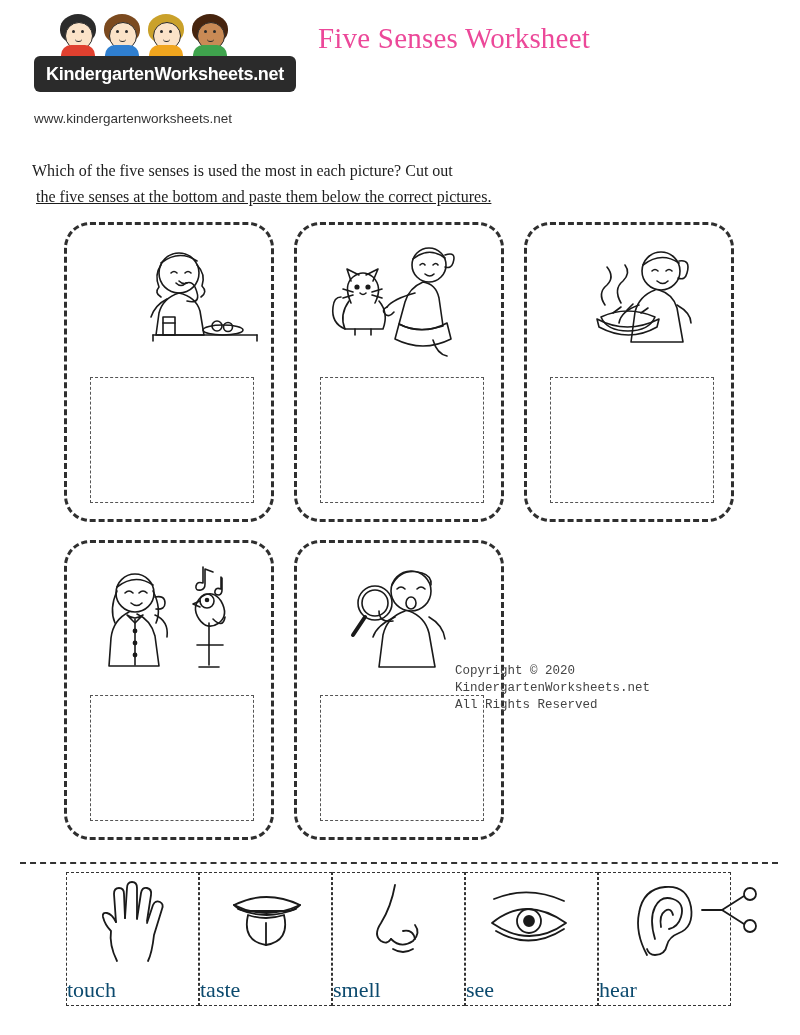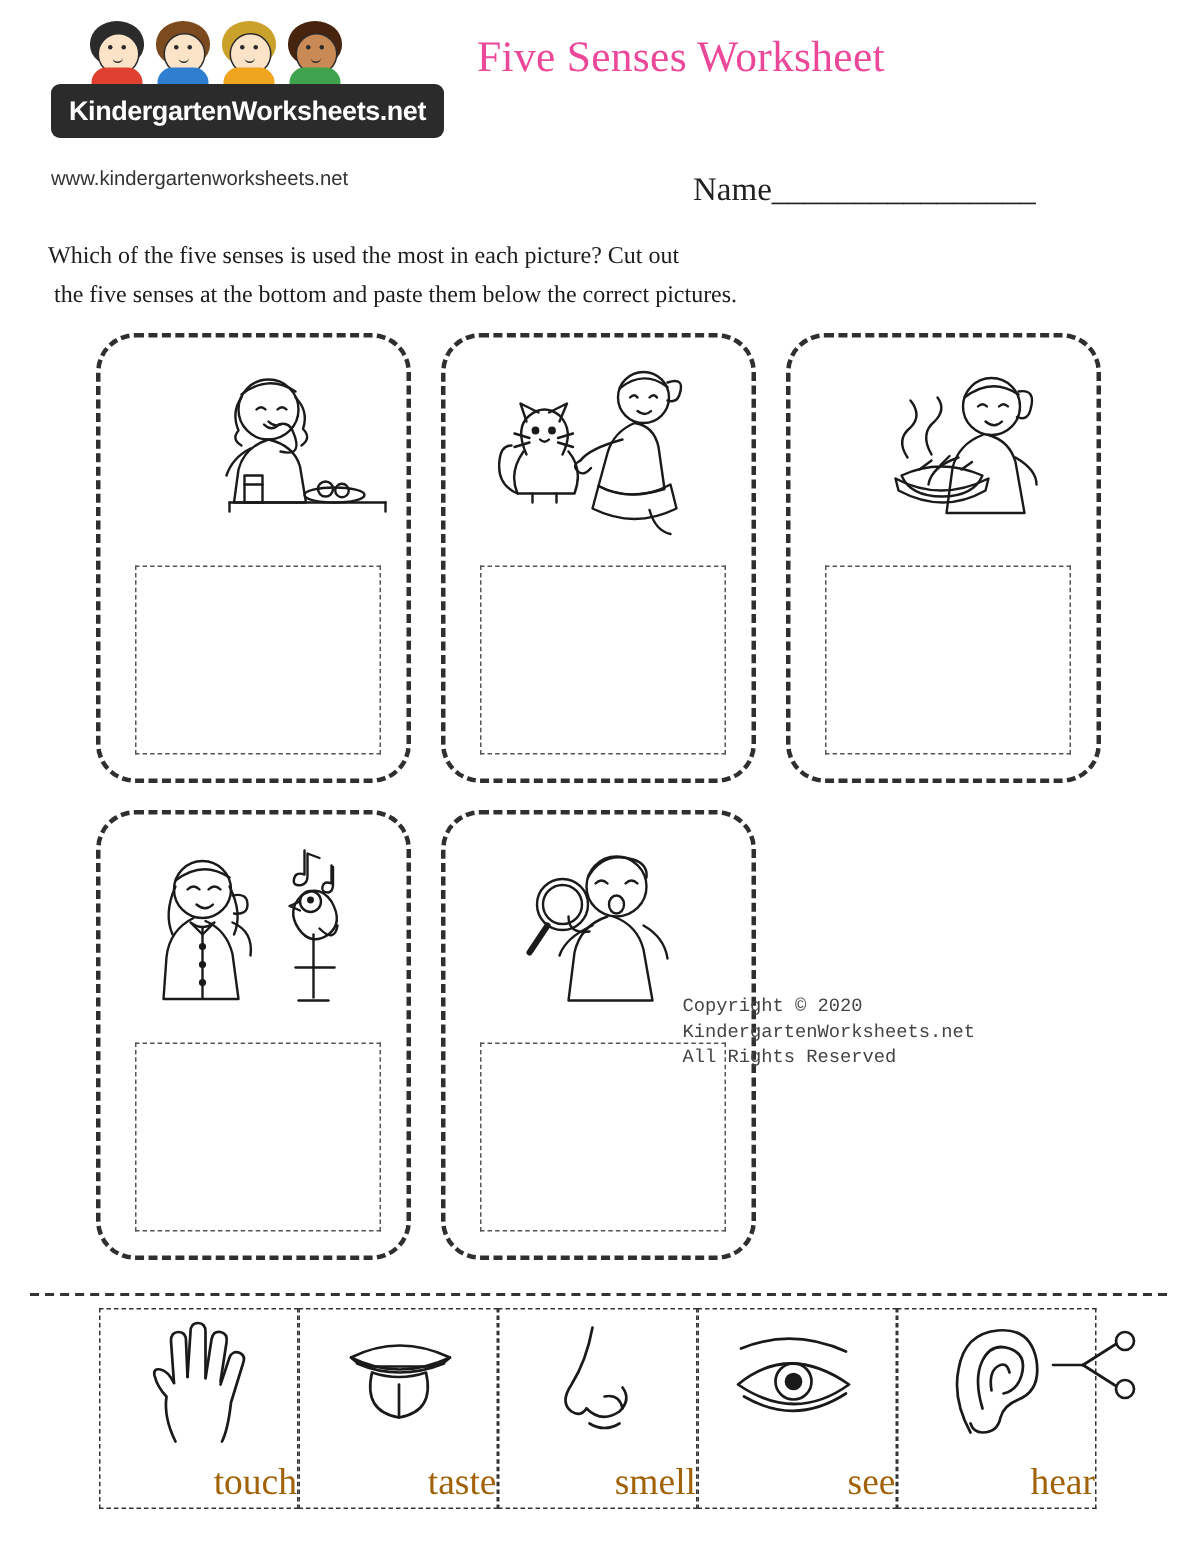--- a/index.html
+++ b/index.html
@@ -147,21 +147,21 @@
   
   .instructions {
     position: absolute;
     left: 32px;
     top: 158px;
     width: 740px;
     font-size: 16px;
     line-height: 26px;
     color: #1d1d1d;
   }
-  .instructions .l2 { padding-left: 4px; display: block; }
+  .instructions .l2 { padding-left: 4px; display: block; text-decoration: underline; }
 
   
   .grid {
     position: absolute;
     left: 62px;
     top: 222px;
     width: 680px;
     height: 630px;
   }
   .cell {
@@ -232,24 +232,24 @@
   .card .glyph {
     position: absolute;
     left: 0; top: 6px;
     width: 100%; height: 86px;
   }
   .card .lbl {
     position: absolute;
     bottom: 2px;
     left: 0;
     width: 100%;
-    text-align: right;
-    font-size: 25px;
+    text-align: left;
+    font-size: 22px;
     font-family: "Liberation Serif", serif;
-    color: #a16207;
+    color: #0c4a6e;
   }
   .card.s0 { left: 0px; }
   .card.s1 { left: 133px; }
   .card.s2 { left: 266px; }
   .card.s3 { left: 399px; }
   .card.s4 { left: 532px; }
 
   .scissors {
     position: absolute;
     left: 700px;
@@ -301,21 +301,20 @@
       </div>
     </div>
     <div class="logo-bar"></div>
     <div class="logo-text">KindergartenWorksheets.net</div>
   </div>
 
   <div class="logo-url">www.kindergartenworksheets.net</div>
 
   <div class="title">Five Senses Worksheet</div>
 
-  <div class="name-line">Name________________</div>
 </div>
 
 <div class="instructions">
   <span>Which of the five senses is used the most in each picture? Cut out</span>
   <span class="l2">the five senses at the bottom and paste them below the correct pictures.</span>
 </div>
 
 <div class="grid">
 
   <div class="cell c0">

